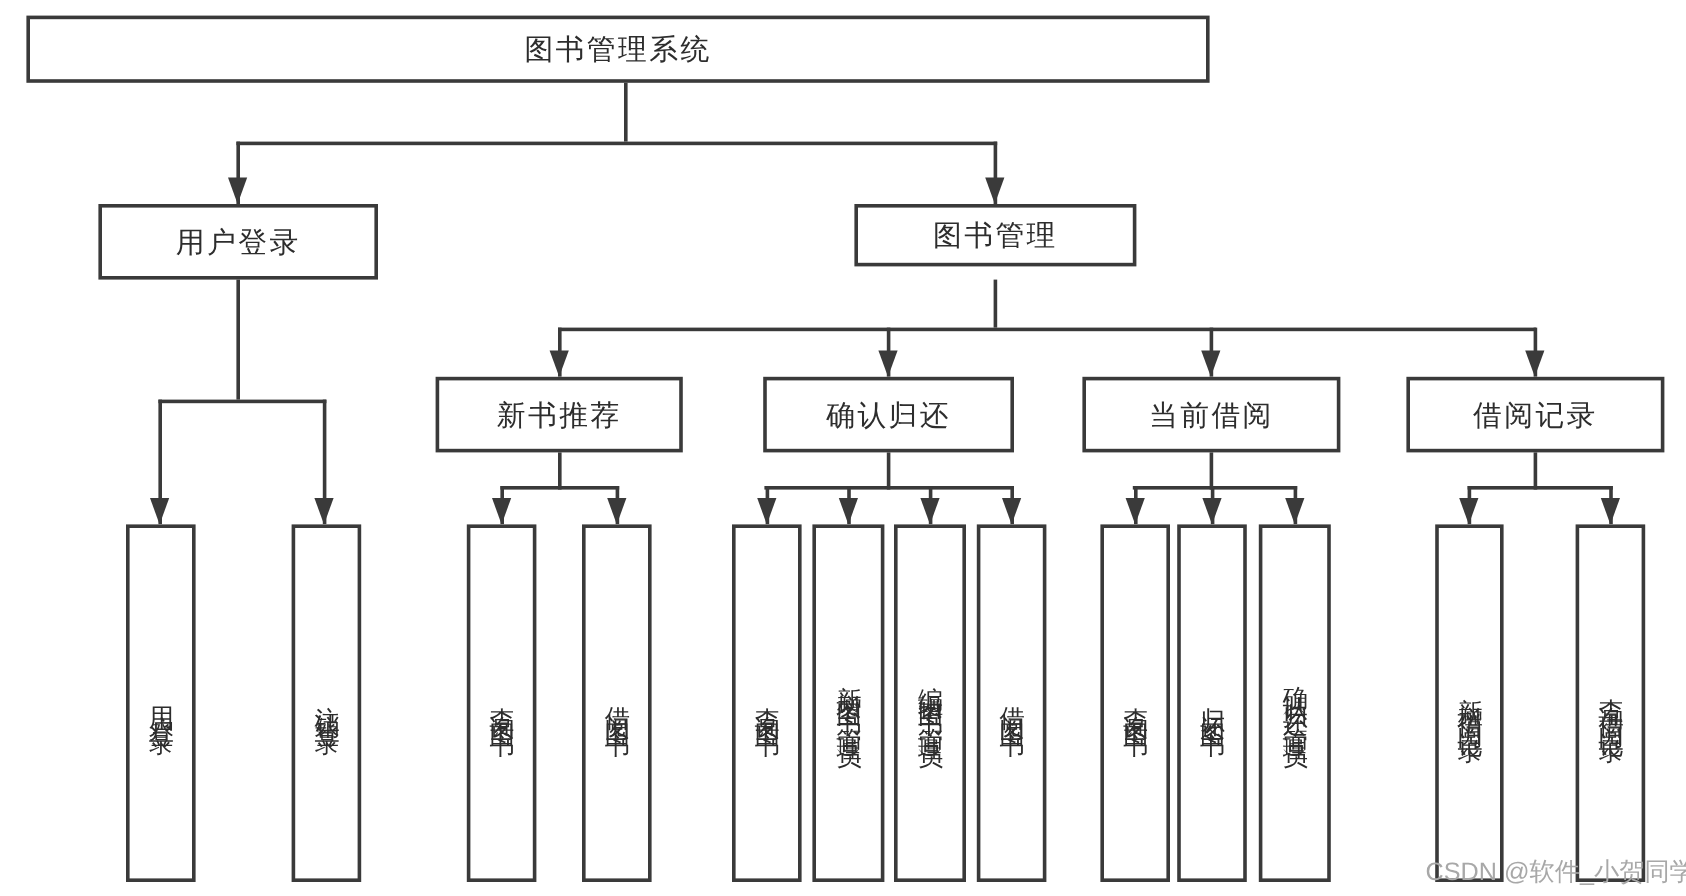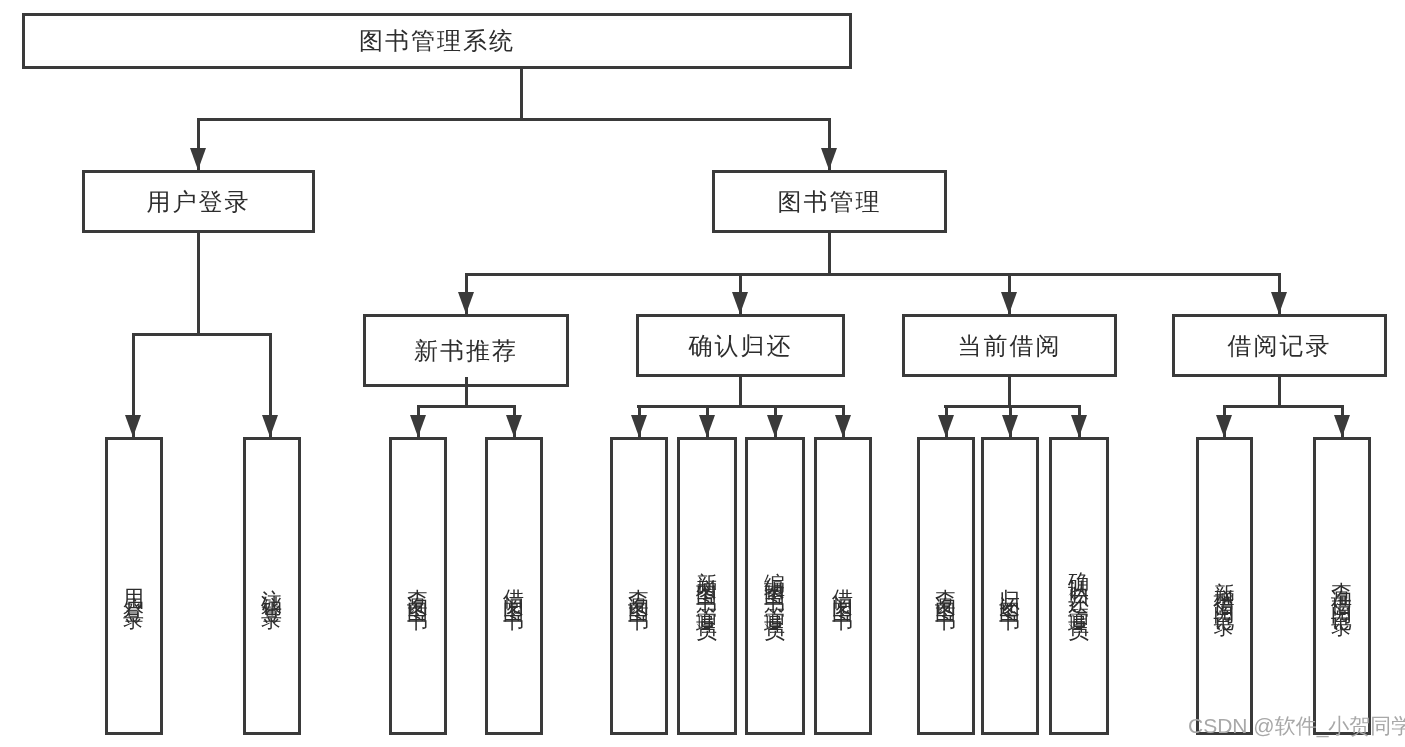--- a/index.html
+++ b/index.html
@@ -52,35 +52,35 @@
     color: var(--watermark);
     white-space: nowrap;
     z-index: 5;
   }
 </style>
 </head>
 <body>
 
 <div class="canvas">
 
-  <div class="box h-box" style="left:22px; top:13px; width:830px; height:56px;">
+  <div class="box h-box" style="left:22px; top:13px; width:986px; height:56px;">
     <span>图书管理系统</span>
   </div>
 
   <div class="vline" style="left:520px; top:69px; height:49px;"></div>
   <div class="hline" style="left:197px; top:118px; width:634px;"></div>
   <div class="vline" style="left:197px; top:118px; height:52px;"></div>
   <div class="arrow" style="left:190px; top:148px;"></div>
   <div class="vline" style="left:828px; top:118px; height:52px;"></div>
   <div class="arrow" style="left:821px; top:148px;"></div>
 
   <div class="box h-box" style="left:82px; top:170px; width:233px; height:63px;">
     <span>用户登录</span>
   </div>
-  <div class="box h-box" style="left:712px; top:170px; width:235px; height:63px;text-align:right;">
+  <div class="box h-box" style="left:712px; top:170px; width:235px; height:52px;text-align:right;">
     <span>图书管理</span>
   </div>
 
   <div class="vline" style="left:197px; top:233px; height:100px;"></div>
   <div class="hline" style="left:132px; top:333px; width:140px;"></div>
   <div class="vline" style="left:132px; top:333px; height:104px;"></div>
   <div class="arrow" style="left:125px; top:415px;"></div>
   <div class="vline" style="left:269px; top:333px; height:104px;"></div>
   <div class="arrow" style="left:262px; top:415px;"></div>
 
@@ -88,21 +88,21 @@
   <div class="hline" style="left:465px; top:273px; width:815px;"></div>
   <div class="vline" style="left:465px; top:273px; height:41px;"></div>
   <div class="arrow" style="left:458px; top:292px;"></div>
   <div class="vline" style="left:739px; top:273px; height:41px;"></div>
   <div class="arrow" style="left:732px; top:292px;"></div>
   <div class="vline" style="left:1008px; top:273px; height:41px;"></div>
   <div class="arrow" style="left:1001px; top:292px;"></div>
   <div class="vline" style="left:1278px; top:273px; height:41px;"></div>
   <div class="arrow" style="left:1271px; top:292px;"></div>
 
-  <div class="box h-box" style="left:363px; top:314px; width:206px; height:73px;">
+  <div class="box h-box" style="left:363px; top:314px; width:206px; height:63px;">
     <span>新书推荐</span>
   </div>
   <div class="box h-box" style="left:636px; top:314px; width:209px; height:63px;">
     <span>确认归还</span>
   </div>
   <div class="box h-box" style="left:902px; top:314px; width:215px; height:63px;">
     <span>当前借阅</span>
   </div>
   <div class="box h-box" style="left:1172px; top:314px; width:215px; height:63px;">
     <span>借阅记录</span>

